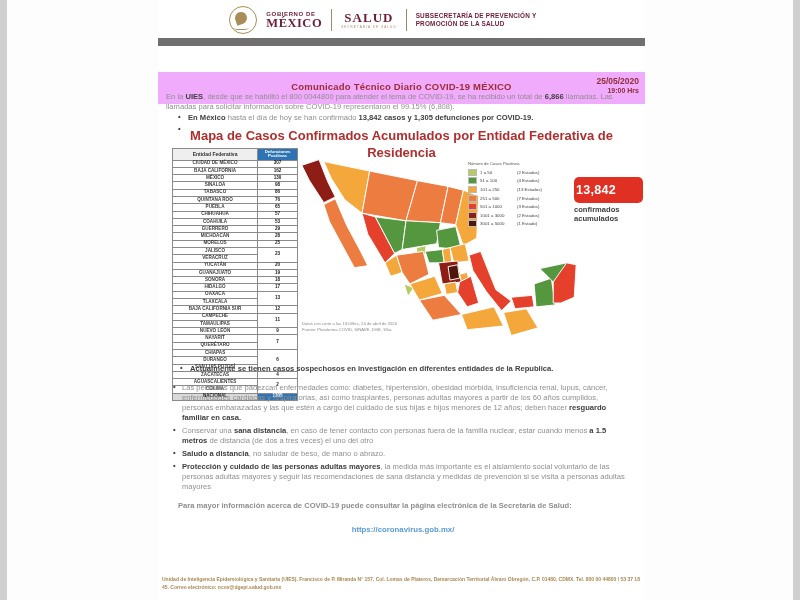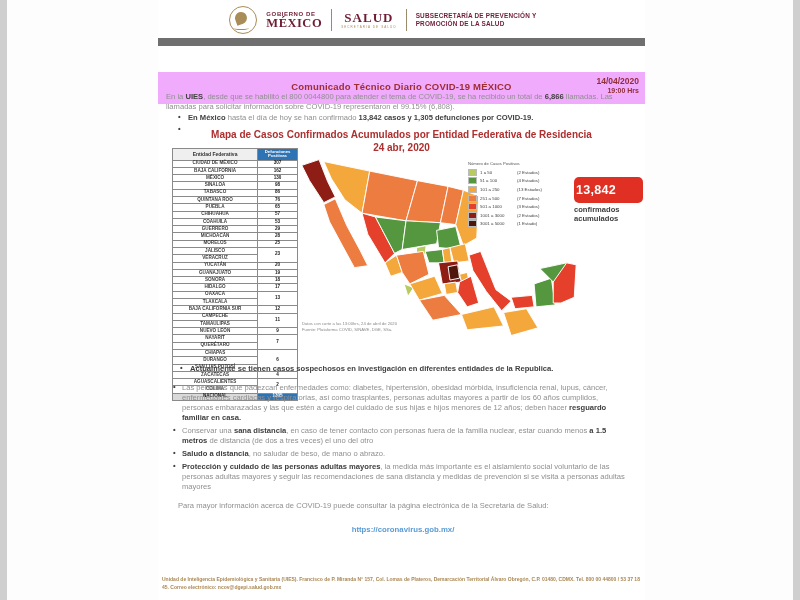--- a/index.html
+++ b/index.html
@@ -39,21 +39,21 @@
   
   .txt{color:#8f8f8f;font-size:7.6px;line-height:1.32;}
   .b{font-weight:bold;color:#404040;}
   .intro{position:absolute;top:92px;left:8px;width:473px;}
   .bullet{position:relative;padding-left:0;}
   .bullet:before{content:"\2022";position:absolute;left:-10px;top:-1px;color:#404040;font-weight:bold;}
   .bullet-mex{position:absolute;top:113px;left:30px;width:440px;}
   .stray-dot{position:absolute;top:124px;left:20px;color:#404040;font-weight:bold;font-size:7.6px;}
 
   .map-title{position:absolute;top:128px;left:0;width:100%;text-align:center;
-             color:#ae2f2f;font-weight:bold;font-size:10px;line-height:1.3;}
+             color:#ae2f2f;font-weight:bold;font-size:13px;line-height:1.3;}
 
   
   .state-table{position:absolute;left:14px;top:148px;width:126px;border-collapse:collapse;
                font-size:4.6px;line-height:1.05;}
   .state-table td,.state-table th{border:0.5px solid #8a8a8a;padding:0.6px 1px;}
   .state-table th.h1{background:#efefef;color:#333;font-size:5px;width:86px;}
   .state-table th.h2{background:#2e74b5;color:#fff;font-size:4.3px;width:38px;line-height:1.1;}
   .tname{text-align:center;color:#3c3c3c;font-weight:bold;height:5.1px;}
   .tval{text-align:center;color:#222;font-weight:bold;}
   .nat-name{background:#d9d9d9;text-align:center;font-weight:bold;color:#222;}
@@ -81,21 +81,21 @@
          padding:6px 2px;letter-spacing:.3px;}
   .badge-label{margin-top:3px;font-size:7.6px;font-weight:bold;color:#3d3d3d;line-height:1.18;}
 
   
   .flow{position:absolute;top:364px;left:8px;width:474px;}
   .flow .act{margin-left:24px;margin-bottom:9px;width:440px;}
   .flow .ademas{margin-bottom:9px;}
   .sana-list{margin:0 0 0 16px;padding:0;list-style:none;width:444px;}
   .sana-list li{position:relative;margin-bottom:3px;}
   .sana-list li:before{content:"\2022";position:absolute;left:-9px;top:-1px;color:#404040;font-weight:bold;}
-  .para-info{margin-top:9px;margin-left:12px;}
+  .para-info{margin-top:9px;margin-left:12px;font-weight:bold;}
   .site-link{margin-top:14px;text-align:center;font-size:7.8px;color:#5b9bd5;}
   .site-link span{cursor:pointer;font-weight:bold;}
 
   .footer{position:absolute;left:4px;top:576px;width:479px;font-size:5px;font-weight:bold;
           color:#ab8752;line-height:1.5;}
 </style>
 </head>
 <body>
 
 <div class="canvas">
@@ -117,33 +117,32 @@
       </div>
       <div class="hsep"></div>
       <div class="subsec">SUBSECRETARÍA DE PREVENCIÓN Y PROMOCIÓN DE LA SALUD</div>
     </div>
 
     <div class="graybar"></div>
 
     <div class="titlebar">
       <div class="tb-title">Comunicado Técnico Diario COVID-19 MÉXICO</div>
       <div class="tb-date">
-        <div class="d1">14/04/2020</div>
+        <div class="d1">25/05/2020</div>
         <div class="d2">19:00 Hrs</div>
       </div>
     </div>
 
     <div class="intro txt"><span>En la </span><span class="b">UIES</span><span>, desde que se habilitó el 800 0044800 para atender el tema de COVID-19, se ha recibido un total de </span><span class="b">6,866</span><span> llamadas. Las llamadas para solicitar información sobre COVID-19 representaron el 99.15% (6,808).</span></div>
 
     <div class="bullet-mex txt bullet"><span class="b">En México</span><span> hasta el día de hoy se han confirmado </span><span class="b">13,842 casos y 1,305 defunciones por COVID-19.</span></div>
     <div class="stray-dot">•</div>
 
     <div class="map-title">
       <div>Mapa de Casos Confirmados Acumulados por Entidad Federativa de Residencia</div>
-      <div>24 abr, 2020</div>
     </div>
 
     <table class="state-table">
       <thead>
         <tr>
           <th class="h1">Entidad Federativa</th>
           <th class="h2">Defunciones Positivas</th>
         </tr>
       </thead>
       <tbody>

